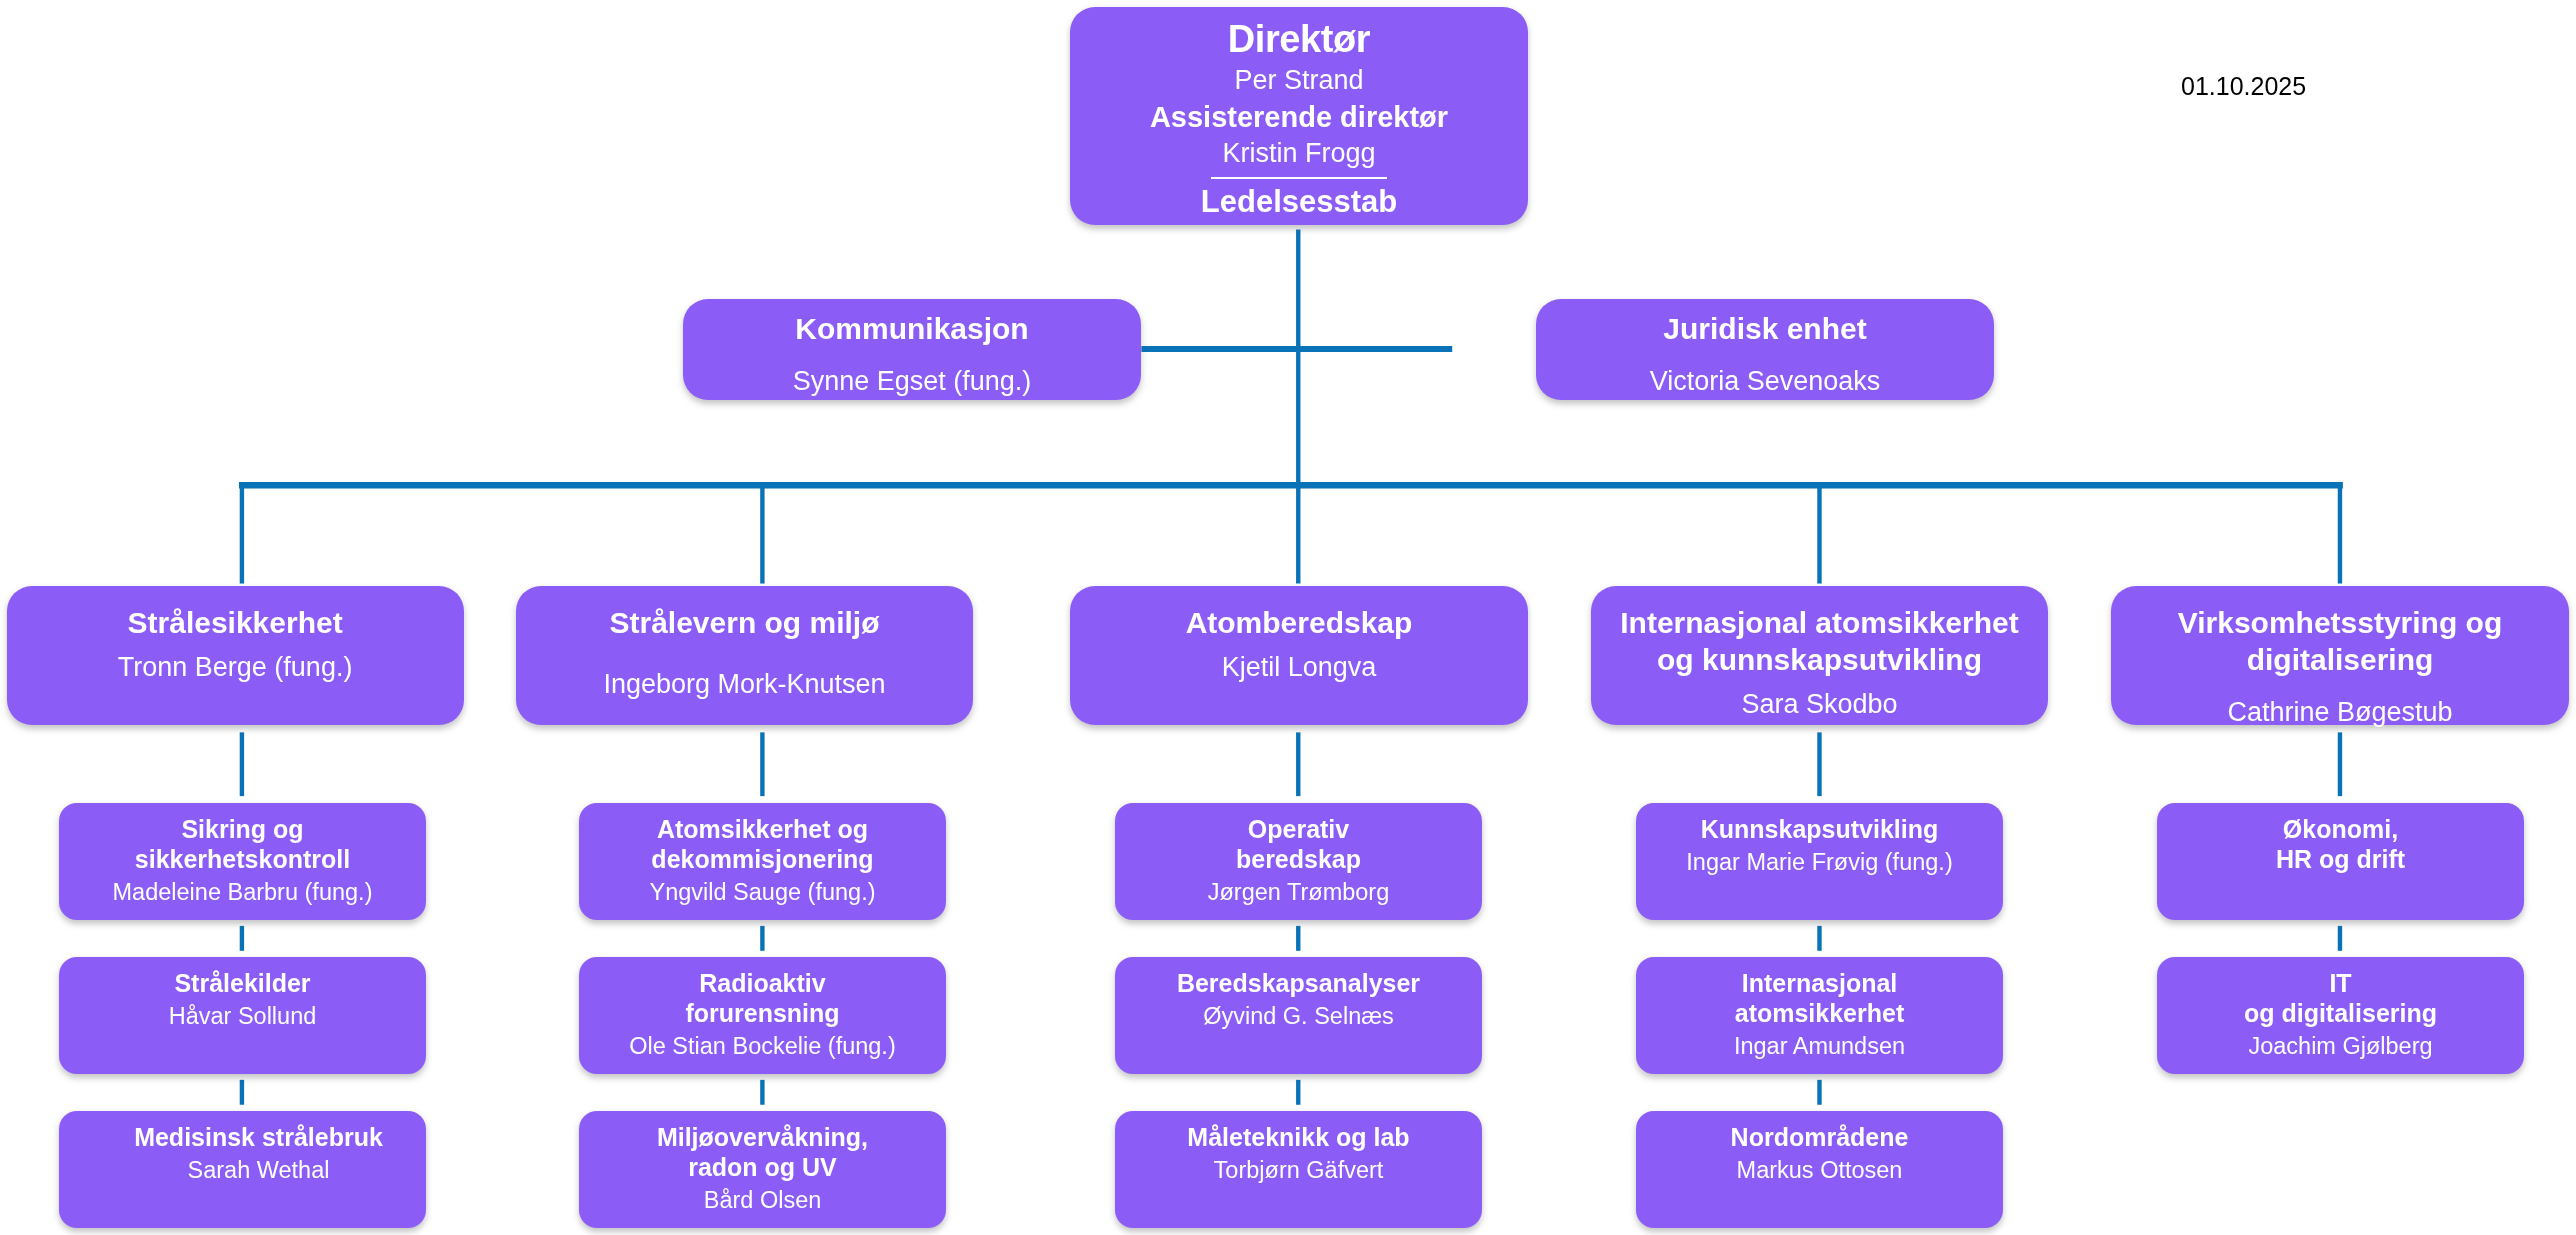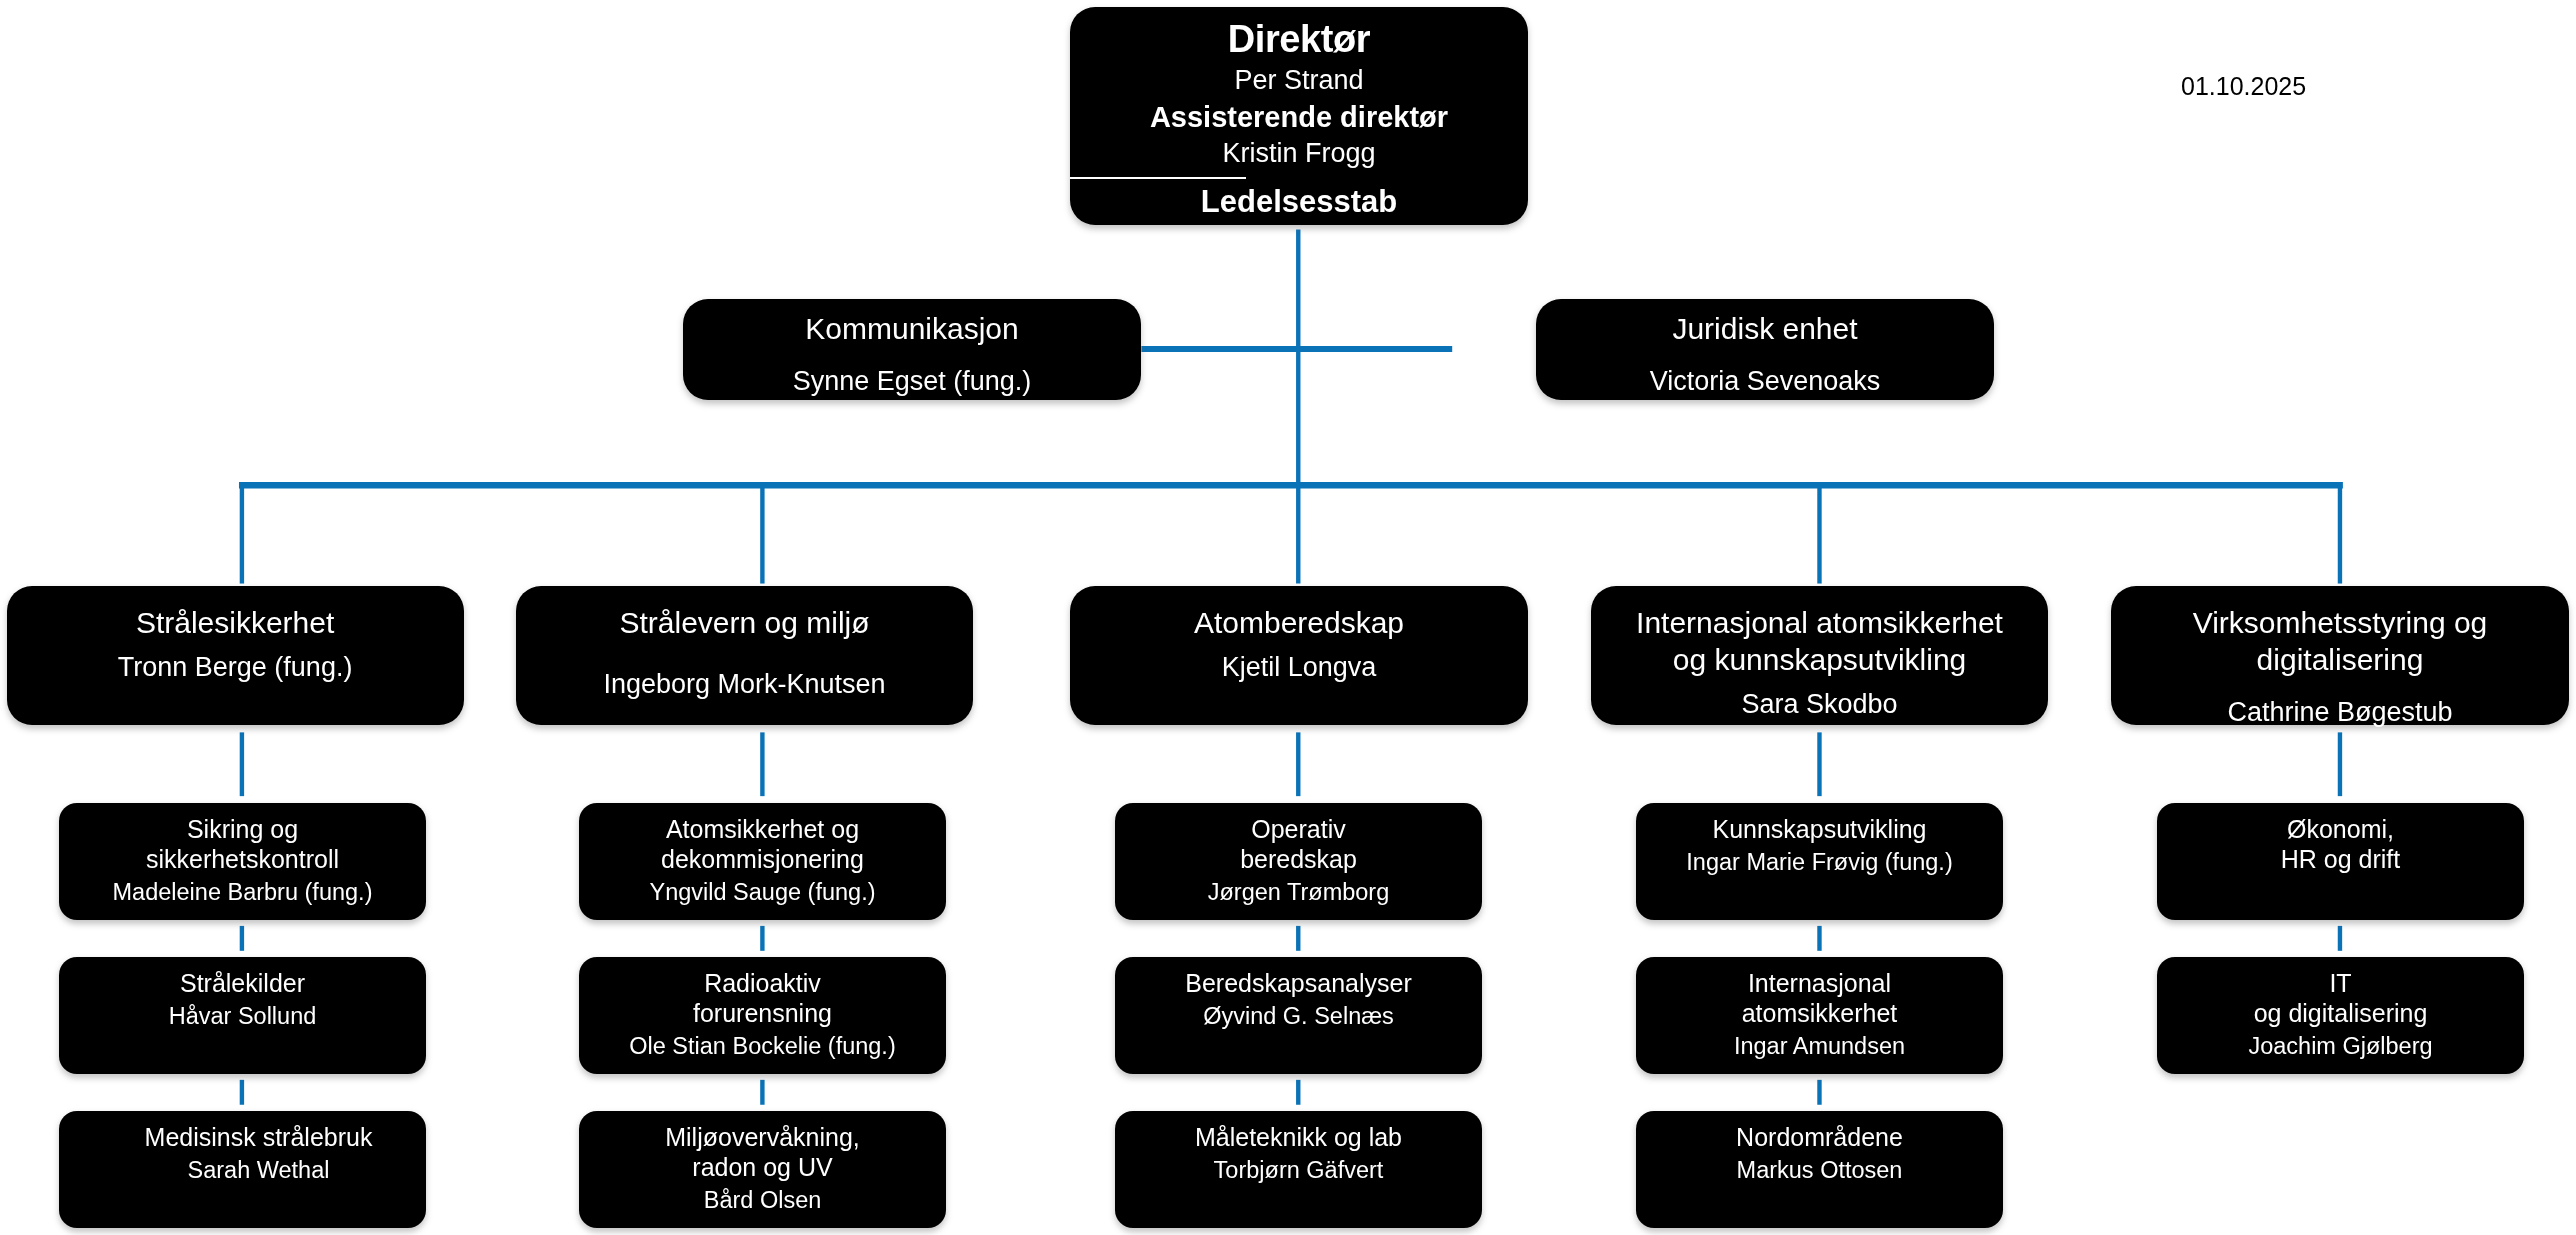--- a/index.html
+++ b/index.html
@@ -8,30 +8,31 @@
     width: 2576px;
     height: 1236px;
     background: #ffffff;
     font-family: "Liberation Sans", "DejaVu Sans", sans-serif;
     overflow: hidden;
   }
   #connectors { position: absolute; left: 0; top: 0; z-index: 0; }
   .box {
     position: absolute;
     box-sizing: border-box;
-    background: #000000;
+    background: #8b5cf6;
     border-radius: 25px;
     color: #ffffff;
     text-align: center;
     z-index: 1;
     display: flex;
     flex-direction: column;
+    align-items: center;
     box-shadow: 0 3.7px 6.6px rgba(90,90,90,0.35);
   }
-  .title { font-weight: normal; white-space: pre-line; }
+  .title { font-weight: bold; white-space: pre-line; }
   .name  { font-weight: normal; white-space: pre-line; }
 
   
   .box-root { left: 1070px; top: 6.6px; width: 458px; height: 218px; padding-top: 10.3px; }
   .box-root .root-title   { font-size: 38px; line-height: 44px; font-weight: bold; letter-spacing: -0.4px; }
   .box-root .root-name    { font-size: 27px; line-height: 32px; margin-top: 2.9px; }
   .box-root .deputy-title { font-size: 29px; line-height: 34px; font-weight: bold; margin-top: 4.4px; }
   .box-root .deputy-name  { font-size: 27px; line-height: 32px; margin-top: 2.9px; }
   .box-root .divider { width: 176px; height: 2.2px; background: #ffffff; margin-top: 8px; }
   .box-root .staff-label  { font-size: 31px; line-height: 35px; font-weight: bold; margin-top: 5.1px; }

